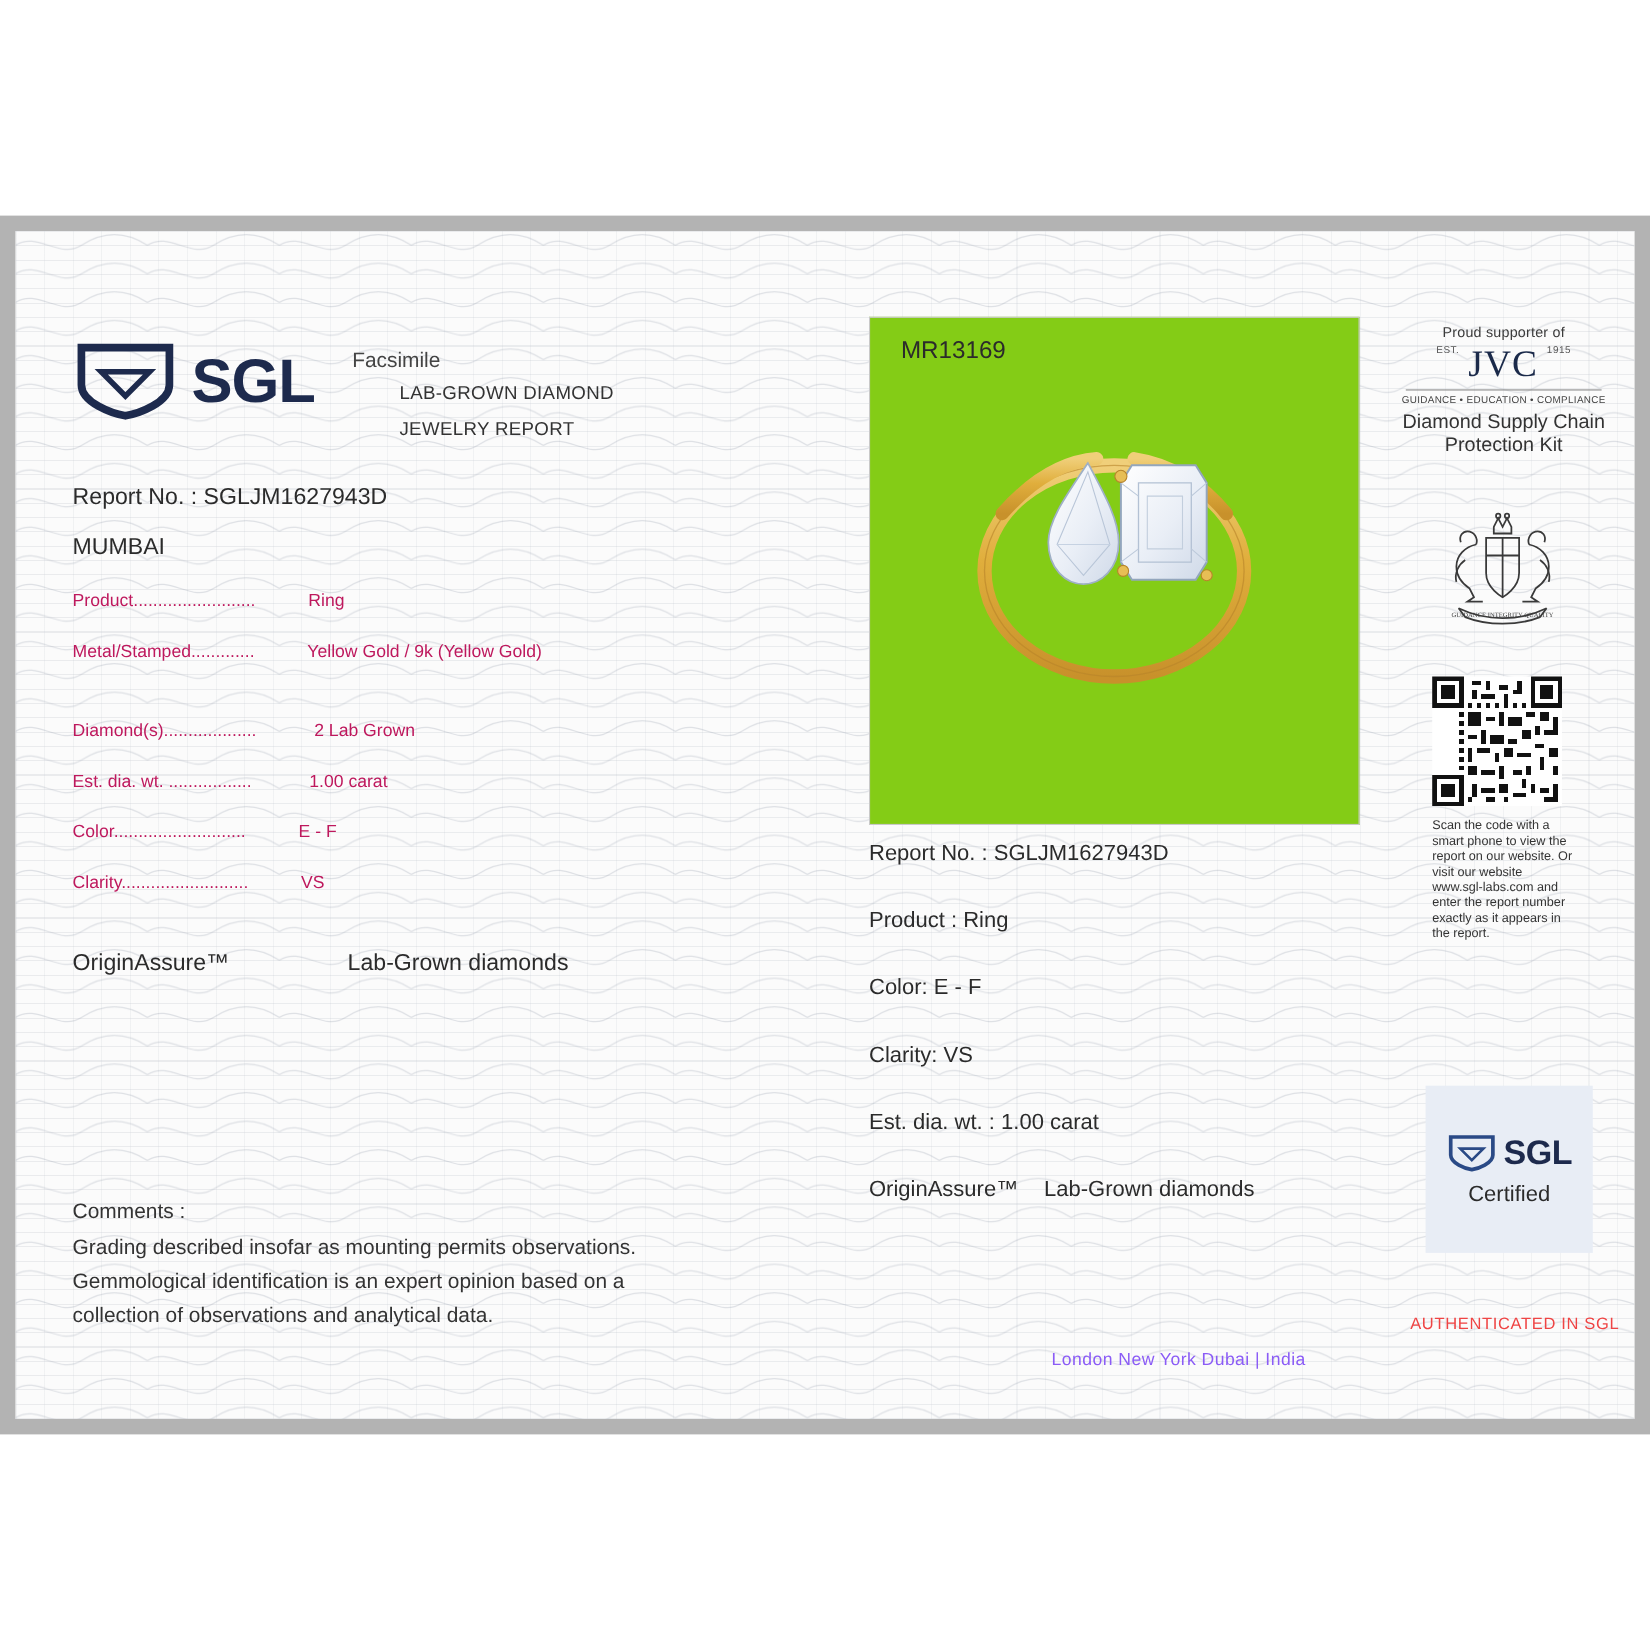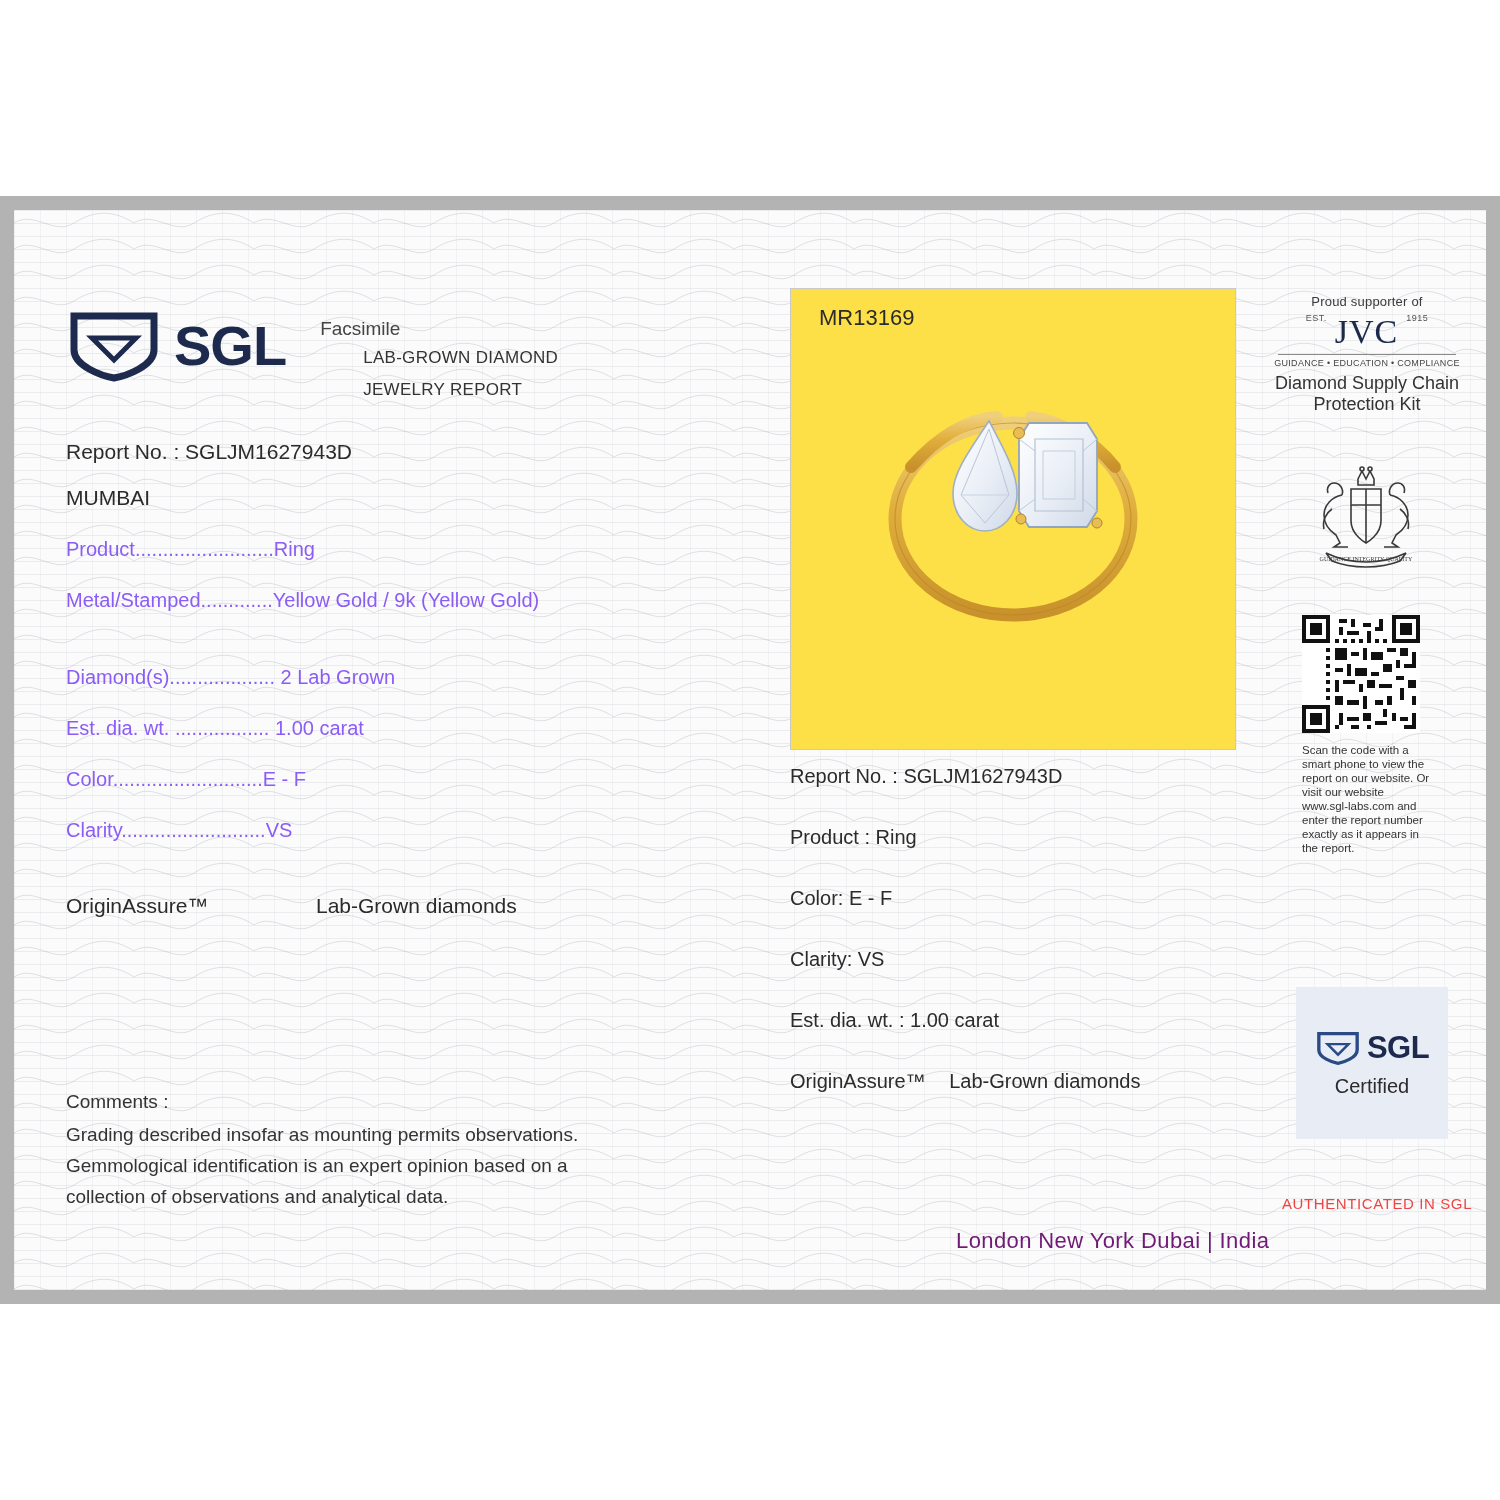--- a/index.html
+++ b/index.html
@@ -97,23 +97,24 @@
     color: #2b2b2b;
   }
   #city-left {
     margin-top: 22px;
     font-size: 21px;
     color: #2b2b2b;
   }
 
   .kv {
     display: flex;
-    font-size: 20px;
-    color: #8b5cf6;
+    font-size: 16px;
+    color: #be185d;
     margin-top: 28px;
+    gap: 48px;
   }
   .kv .k {
     white-space: pre;
   }
   .kv .v {
     white-space: pre;
   }
   .kv.gap-big { margin-top: 54px; }
 
   #originassure-left {
@@ -135,21 +136,21 @@
   }
   #comments-title { margin-bottom: 2px; }
 
   
   #photo-frame {
     position: absolute;
     left: 776px;
     top: 78px;
     width: 444px;
     height: 460px;
-    background: #fde047;
+    background: #84cc16;
     border: 1px solid #c9c9c9;
   }
   #photo-code {
     position: absolute;
     left: 28px;
     top: 16px;
     font-size: 22px;
     color: #2b2b2b;
   }
   #ring-art {
@@ -172,22 +173,22 @@
     line-height: 20px;
     margin-bottom: 41px;
   }
   #center-details .cd-line.oa { margin-bottom: 0; }
   #center-details .oa-name { margin-right: 18px; }
 
   #footer-cities {
     position: absolute;
     left: 942px;
     top: 1018px;
-    font-size: 22px;
-    color: #701a75;
+    font-size: 16px;
+    color: #8b5cf6;
     letter-spacing: 0.4px;
   }
 
   
   #jvc-block {
     position: absolute;
     left: 1258px;
     top: 84px;
     width: 190px;
     text-align: center;

